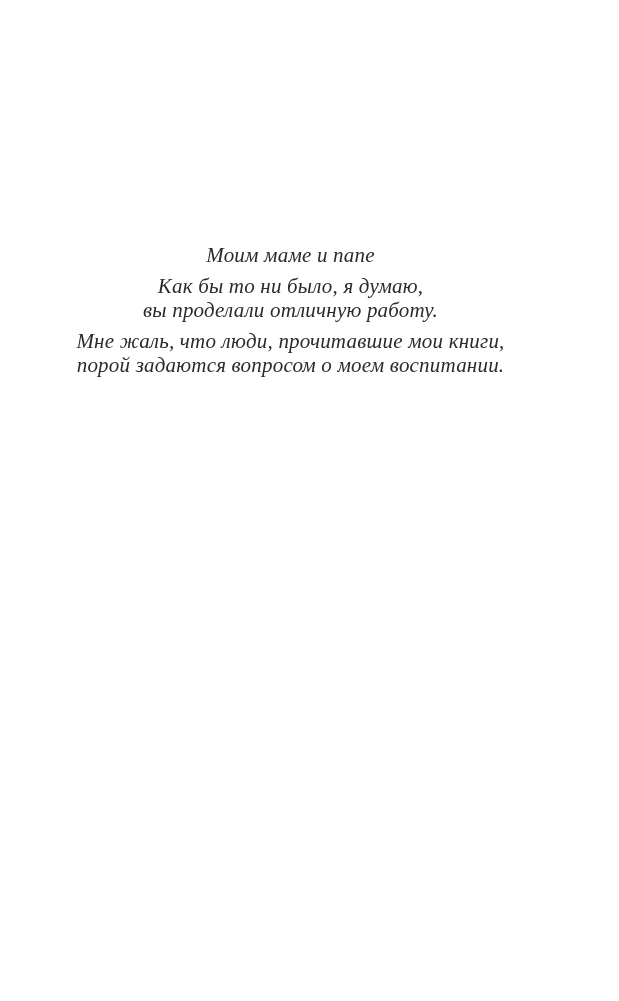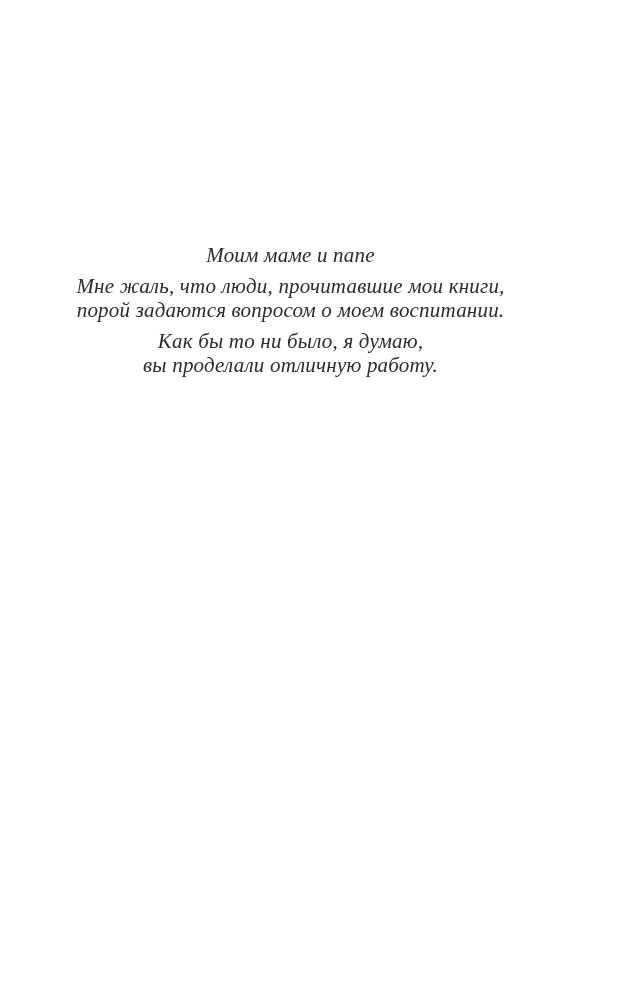--- a/index.html
+++ b/index.html
@@ -46,18 +46,18 @@
     }
   </style>
 </head>
 <body>
 
 <div class="page">
   <div class="dedication">
 
     <p>Моим маме и папе</p>
 
+    <p><span>Как бы то ни было, я думаю,</span><br><span>вы проделали отличную работу.</span></p>
+
     <p><span>Мне жаль, что люди, прочитавшие мои книги,</span><br><span>порой задаются вопросом о моем воспитании.</span></p>
-
-    <p><span>Как бы то ни было, я думаю,</span><br><span>вы проделали отличную работу.</span></p>
 
   </div>
 </div>
 
 </body></html>

